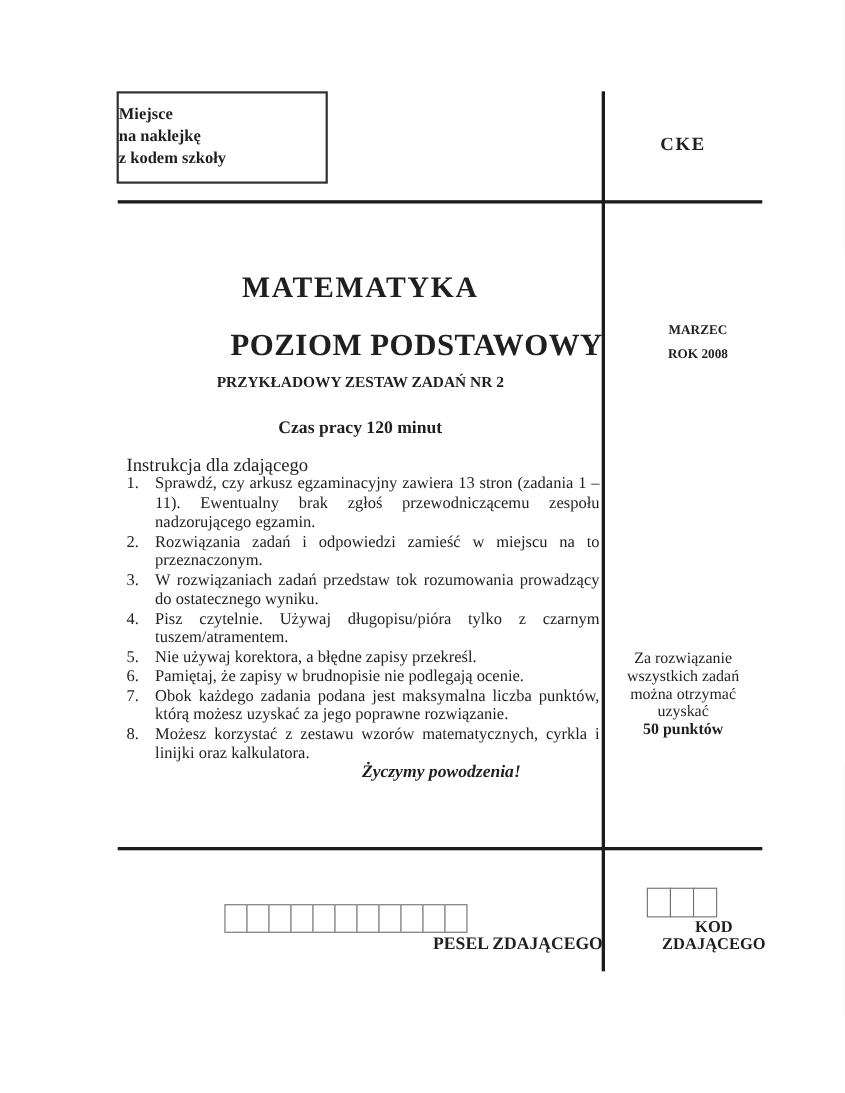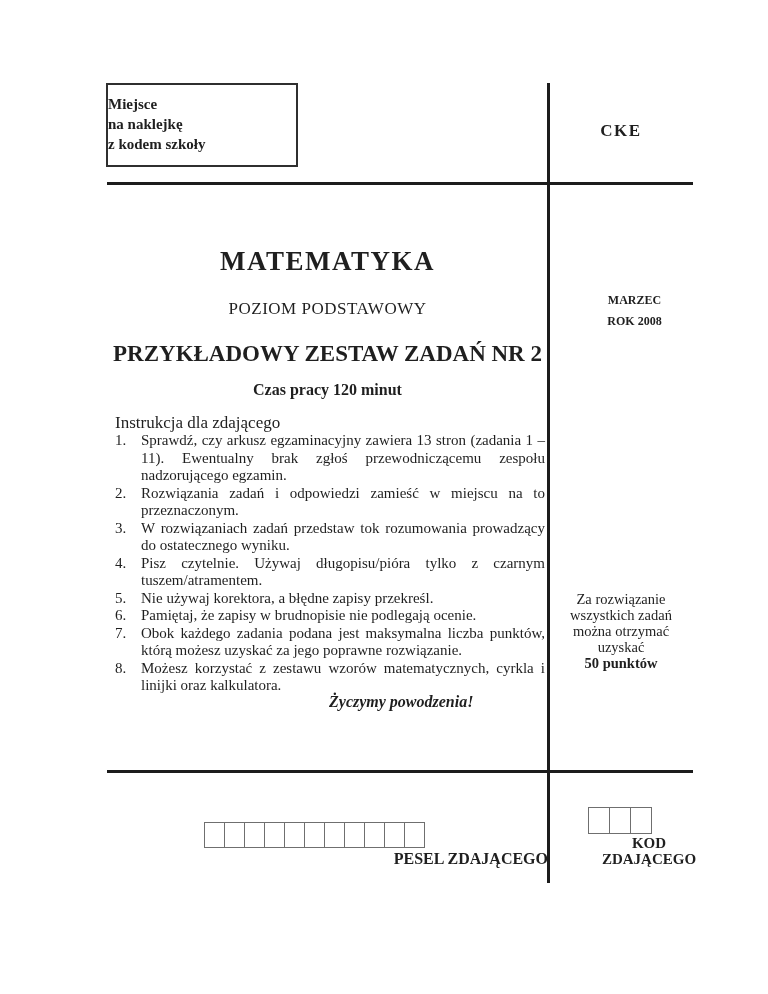--- a/index.html
+++ b/index.html
@@ -35,22 +35,22 @@
     font-weight:bold;font-size:17px;letter-spacing:1.5px;
   }
 
   
   .rule-top{left:107px;top:182px;width:586px;height:3px;background:var(--rule);}
   .rule-bottom{left:107px;top:770px;width:586px;height:3px;background:var(--rule);}
   .divider{left:547px;top:83px;width:3px;height:800px;background:var(--rule);}
 
   
   .subject{left:107px;top:246px;width:441px;text-align:center;font-weight:bold;font-size:27px;letter-spacing:1.5px;}
-  .level{left:107px;top:299px;width:441px;text-align:center;font-weight:normal;font-size:17px;letter-spacing:.5px;}
-  .set-title{left:107px;top:341px;width:441px;text-align:center;font-weight:bold;font-size:23px;}
+  .level{left:107px;top:299px;width:441px;text-align:right;font-weight:bold;font-size:28px;letter-spacing:.5px;}
+  .set-title{left:107px;top:341px;width:441px;text-align:center;font-weight:bold;font-size:14px;}
   .work-time{left:107px;top:381px;width:441px;text-align:center;font-weight:bold;font-size:16px;}
 
   
   .session{left:548px;top:290px;width:146px;text-align:center;font-weight:bold;font-size:12px;line-height:21px;padding-left:27px;}
   .points-note{left:548px;top:591px;width:146px;text-align:center;font-size:14.5px;line-height:16px;}
   .points-note .pts{font-weight:bold;}
 
   
   .instructions{left:115px;top:414px;width:433px;}
   .instructions h2{font-size:17px;font-weight:normal;line-height:18px;}

